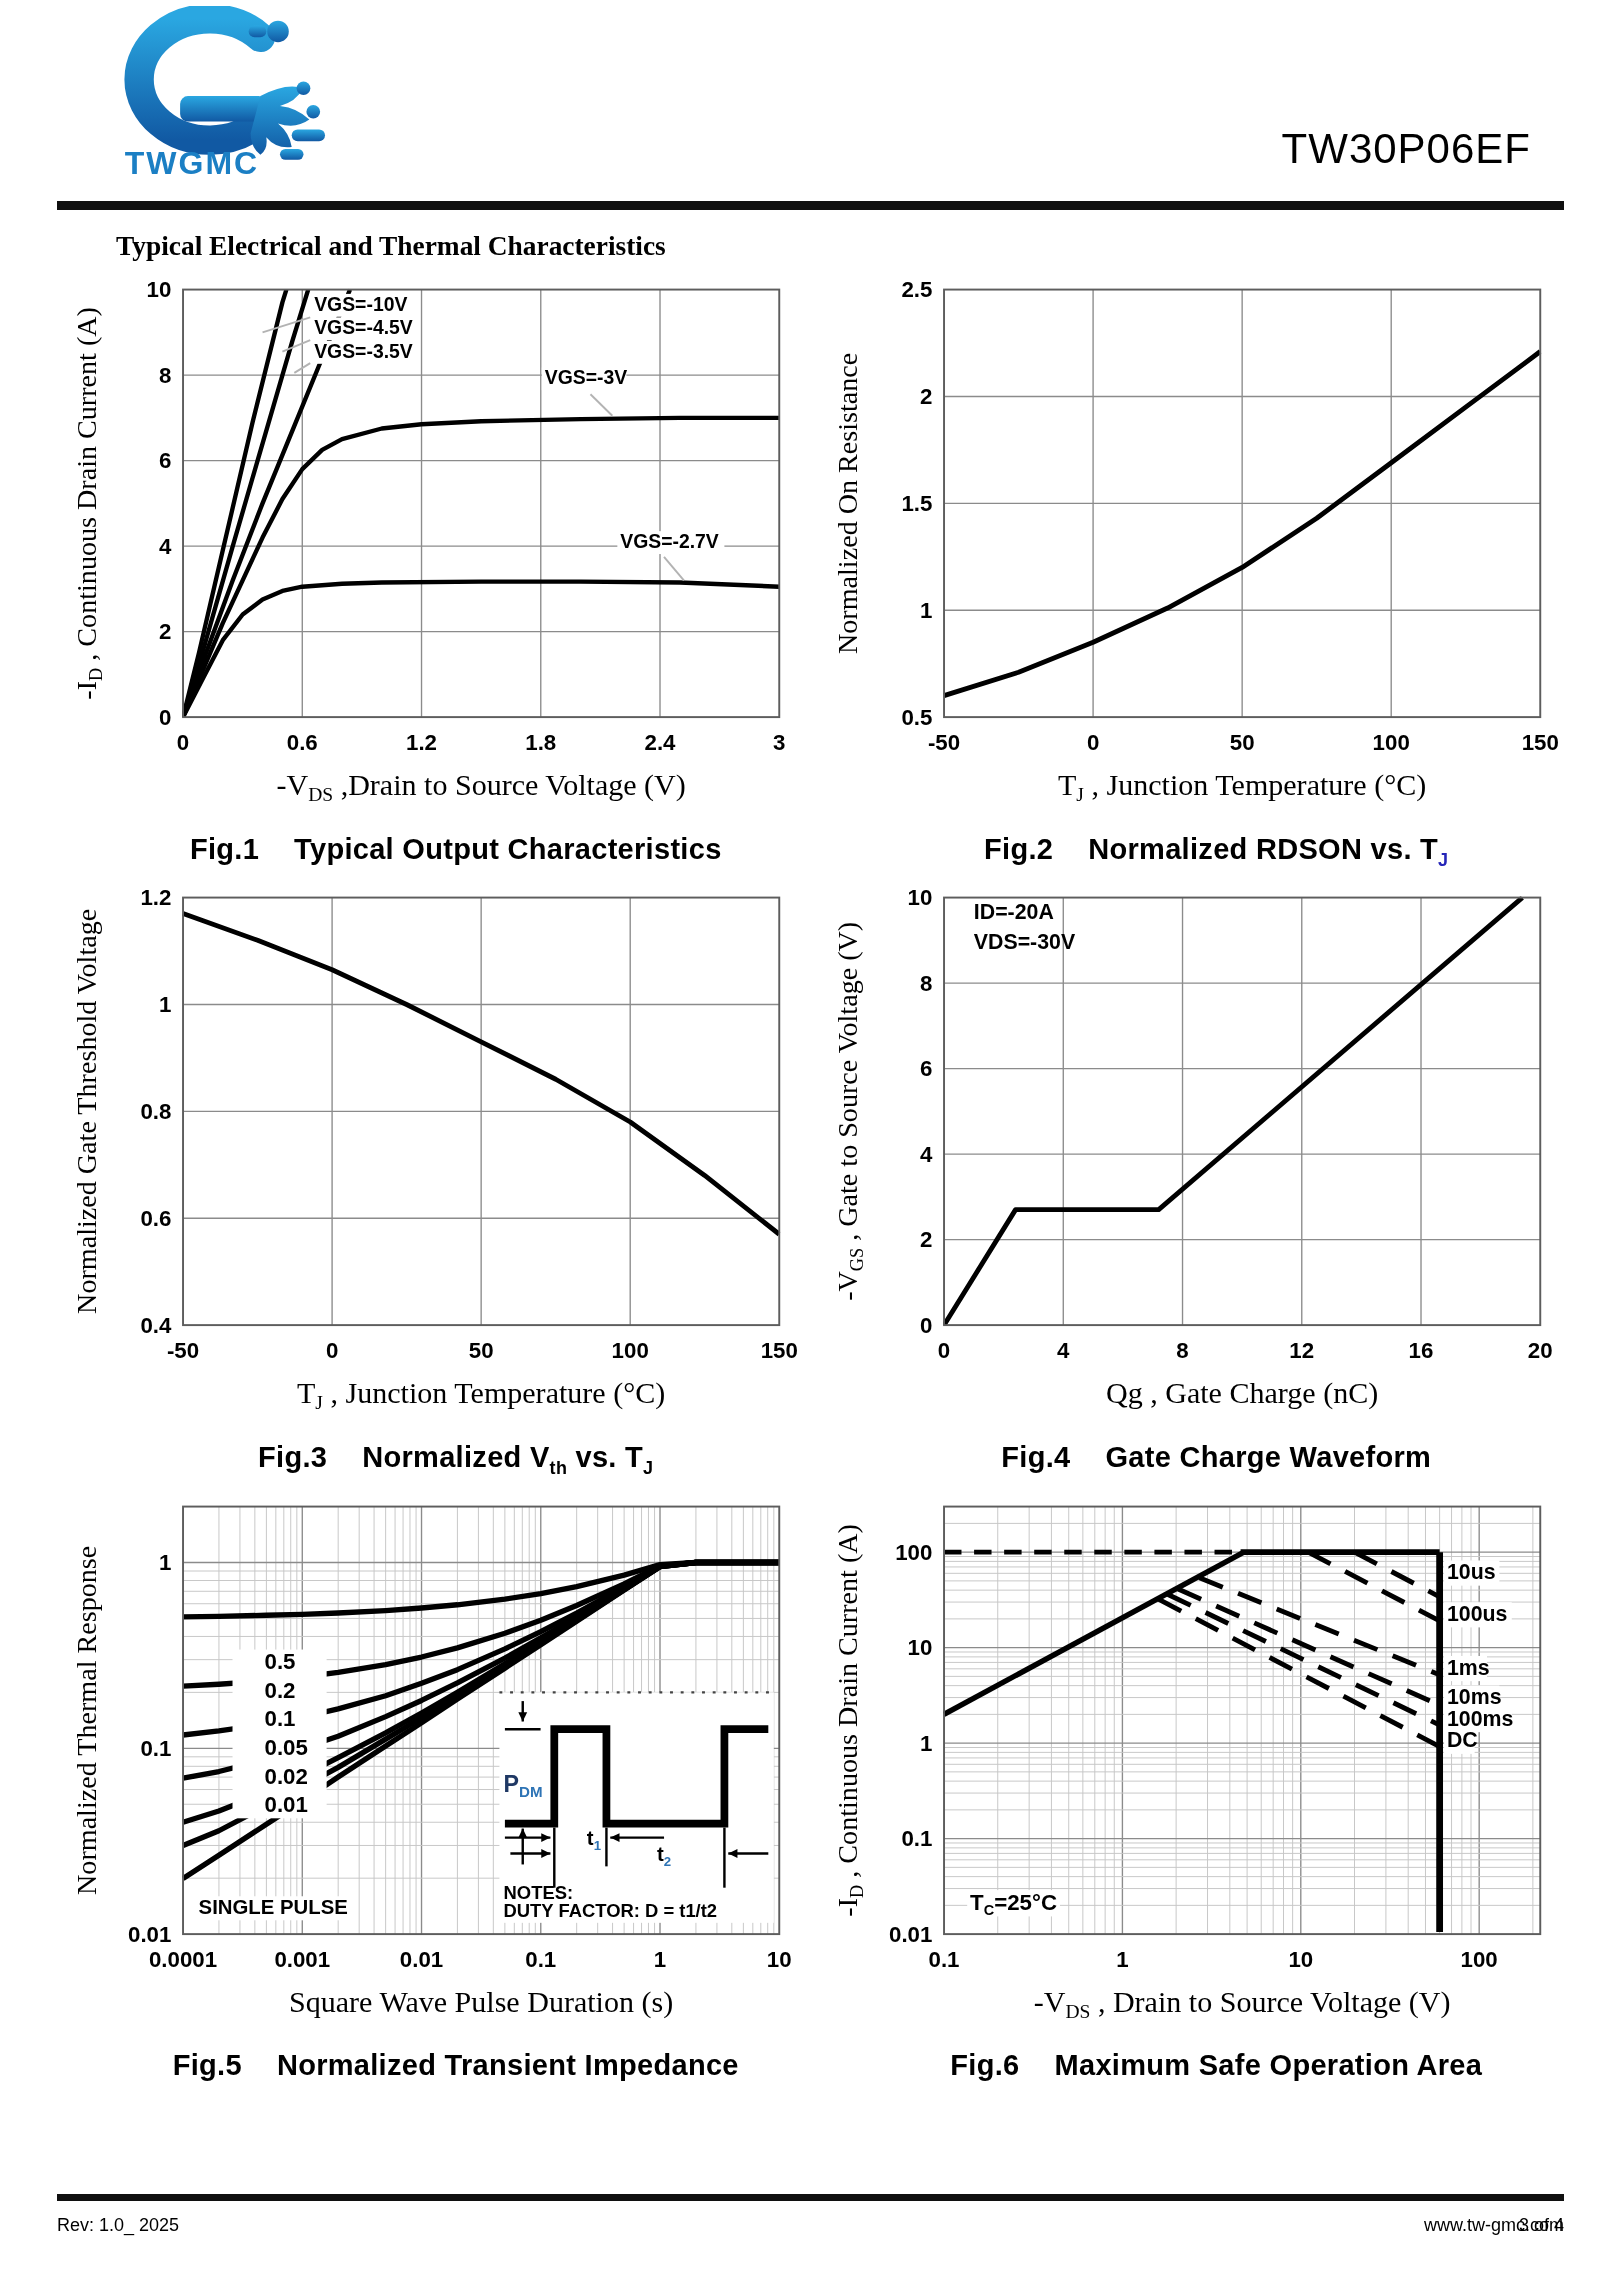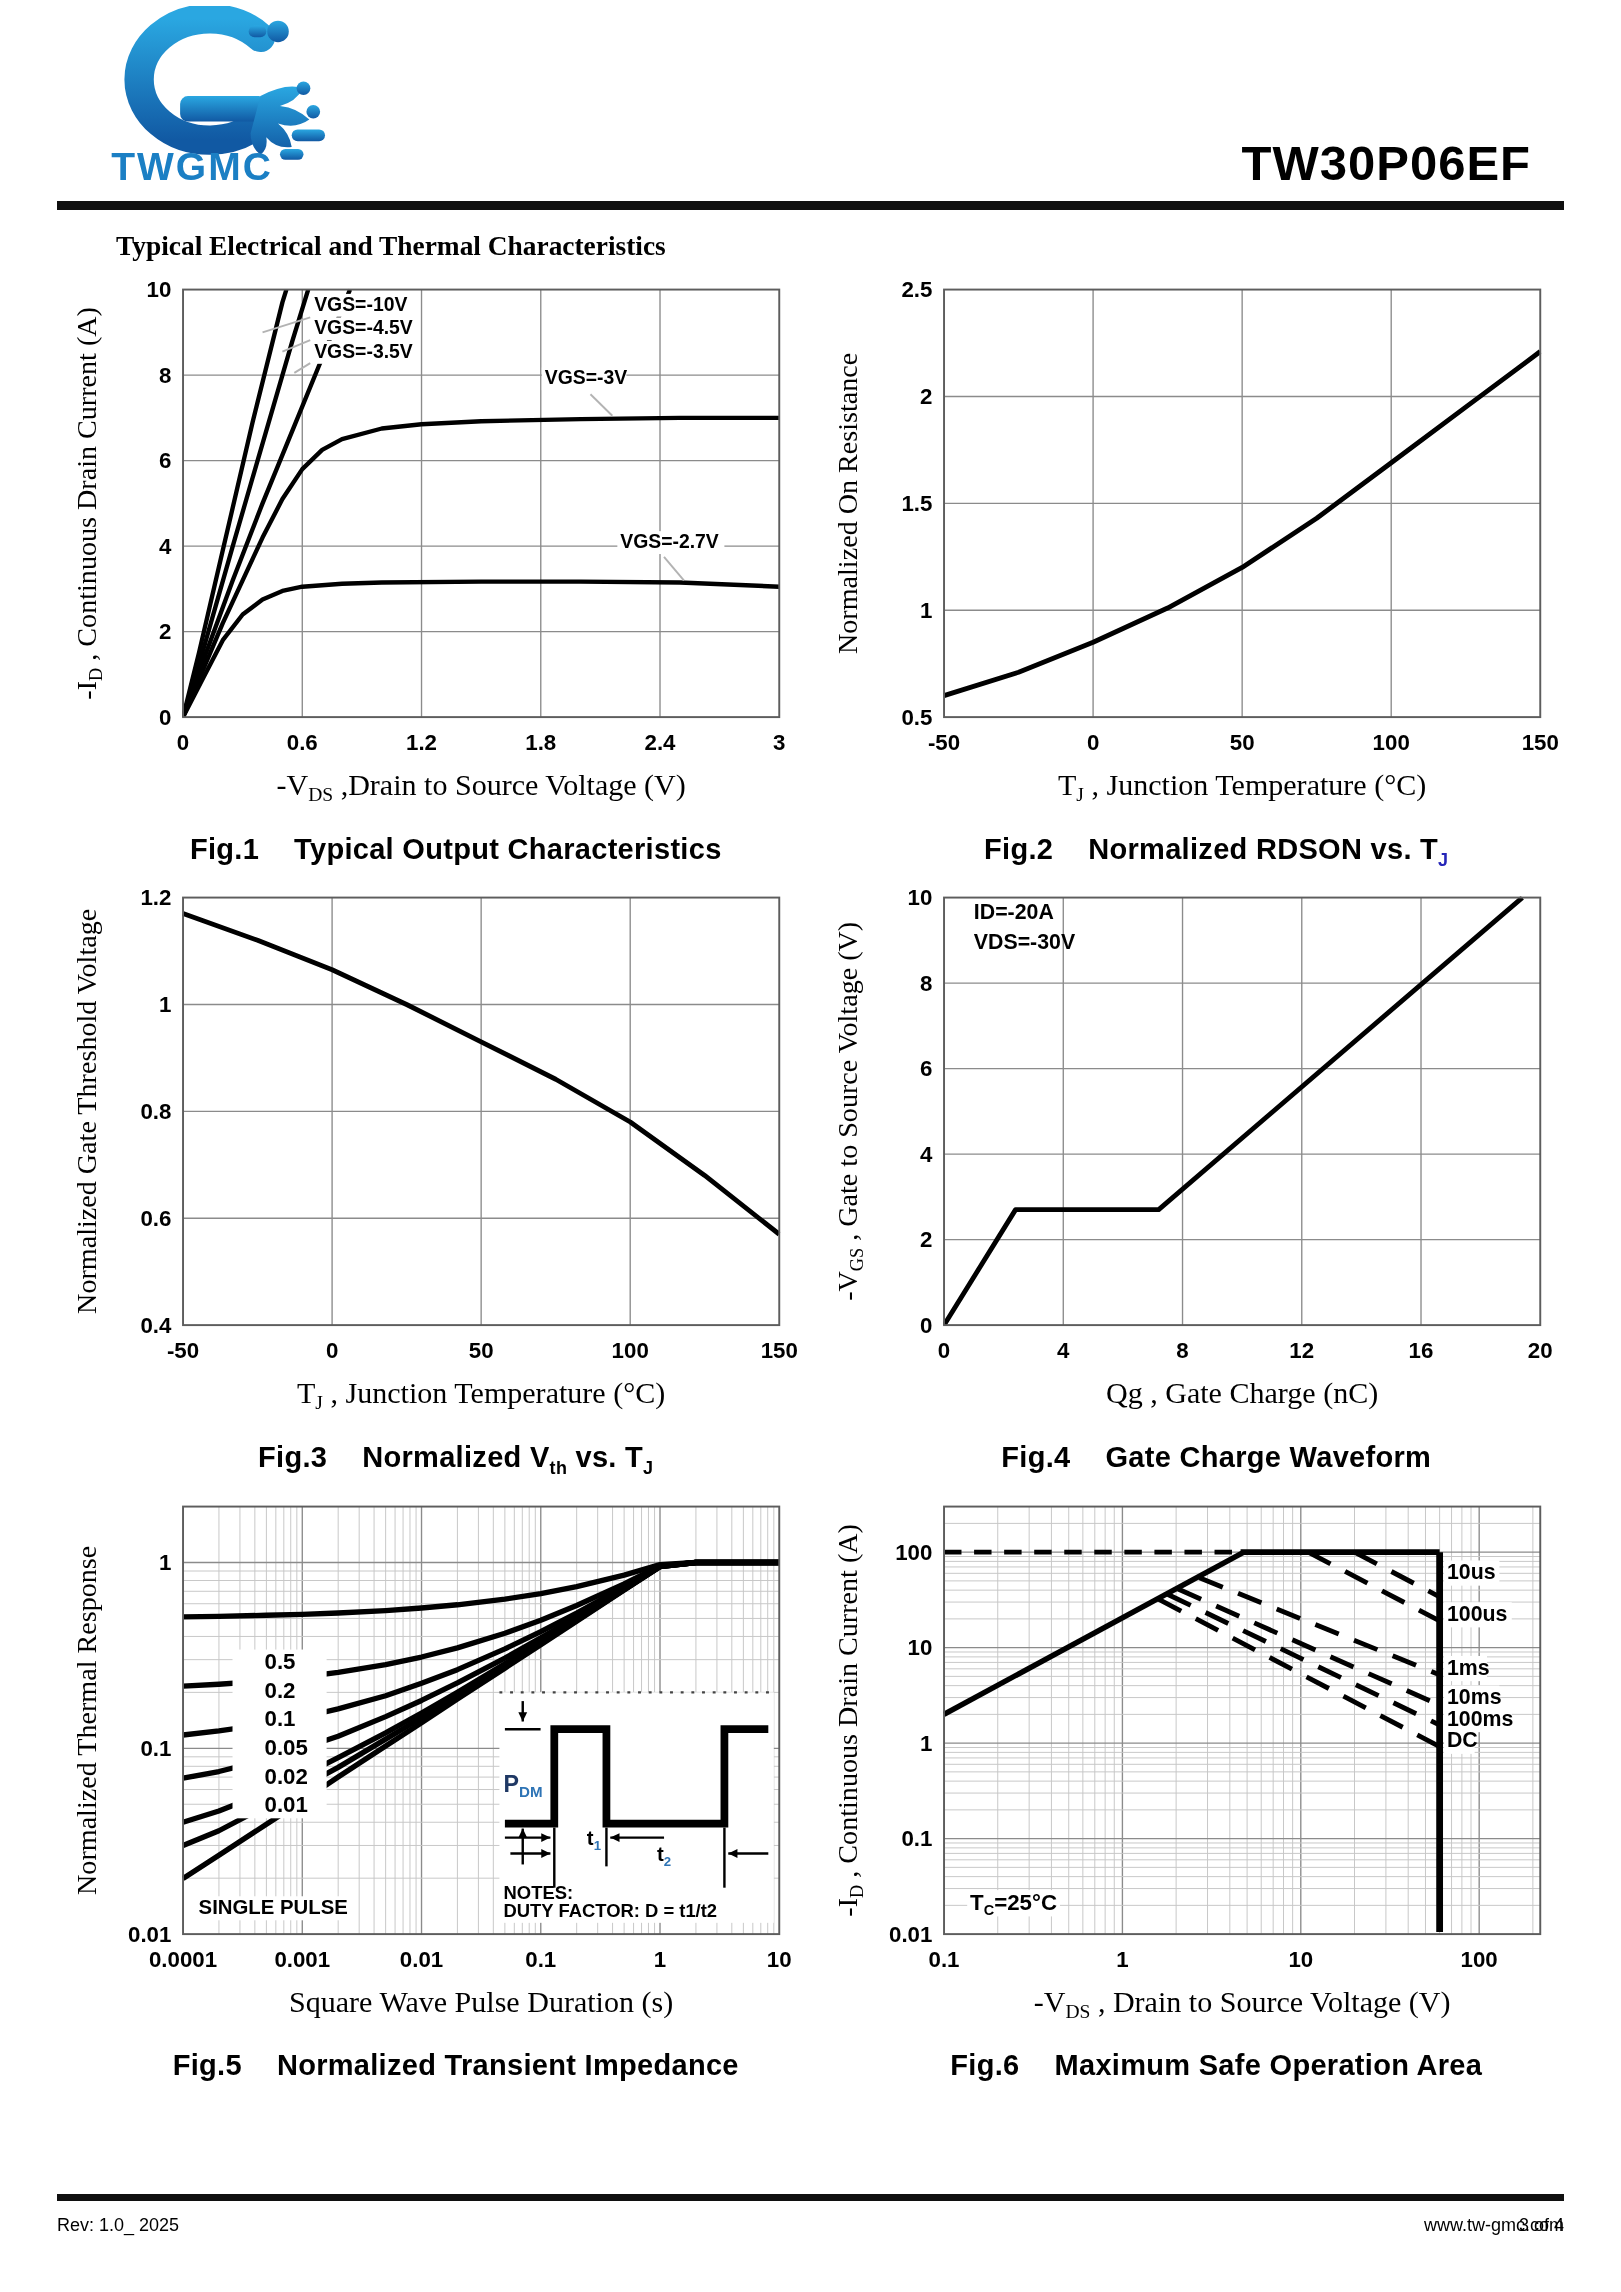--- a/index.html
+++ b/index.html
@@ -1,21 +1,21 @@
 <!DOCTYPE html>
 <html><head>
 <meta charset="utf-8">
 <style>
   html,body{margin:0;padding:0;background:#fff;}
   body{width:1621px;height:2293px;font-family:"Liberation Sans",sans-serif;color:#000;position:relative;overflow:hidden;}
   .page{position:relative;width:1621px;height:2293px;}
   header{position:relative;height:201px;}
   .logo{position:absolute;left:86px;top:5.9px;width:245px;height:188px;}
-  .brand-text{position:absolute;left:94px;top:145px;width:196px;text-align:center;font-weight:bold;font-size:39px;letter-spacing:2px;color:#1b7fc4;}
-  .part-number{position:absolute;right:90px;top:135px;font-size:49px;font-weight:bold;letter-spacing:1px;}
+  .brand-text{position:absolute;left:94px;top:145px;width:196px;text-align:center;font-weight:bold;font-size:32px;letter-spacing:2px;color:#1b7fc4;}
+  .part-number{position:absolute;right:90px;top:125px;font-size:42px;font-weight:normal;letter-spacing:1px;}
   .header-rule{margin:0 57px;height:8.8px;background:#101010;}
   .section-title{margin:21.6px 0 0 116px;font-size:27.4px;font-weight:bold;font-family:Liberation Serif, serif;}
   .figures-grid{display:grid;grid-template-columns:1fr 1fr;column-gap:31px;row-gap:23.5px;margin:13.7px 57px 0 57px;gap:14px;}
   .fig{margin:0;}
   .chart{width:100%;display:block;}
   .fig-caption{margin:4px 0 0 51px;font-size:29px;font-weight:bold;letter-spacing:0.3px;white-space:nowrap;text-align:center;}
   .fig-caption sub{font-size:.62em;}
   .cap-gap{display:inline-block;width:35px;}
   footer{position:absolute;left:57px;right:57px;bottom:57px;}
   .footer-rule{height:6.9px;background:#101010;}

